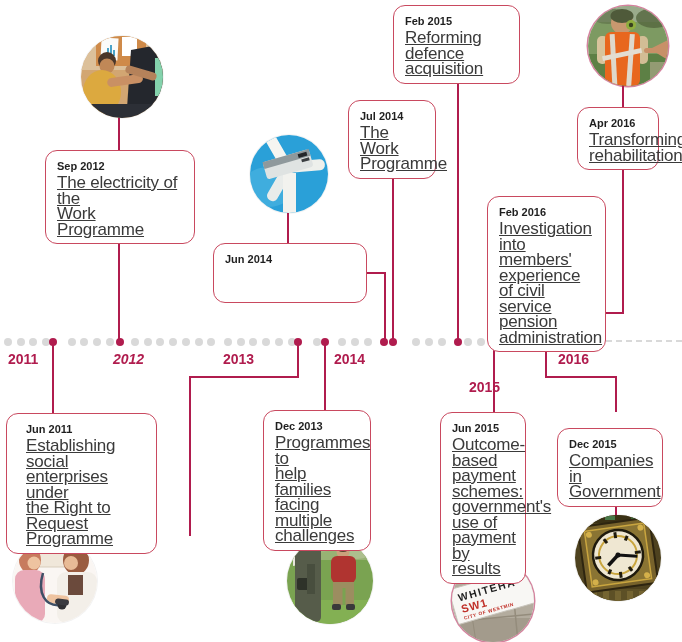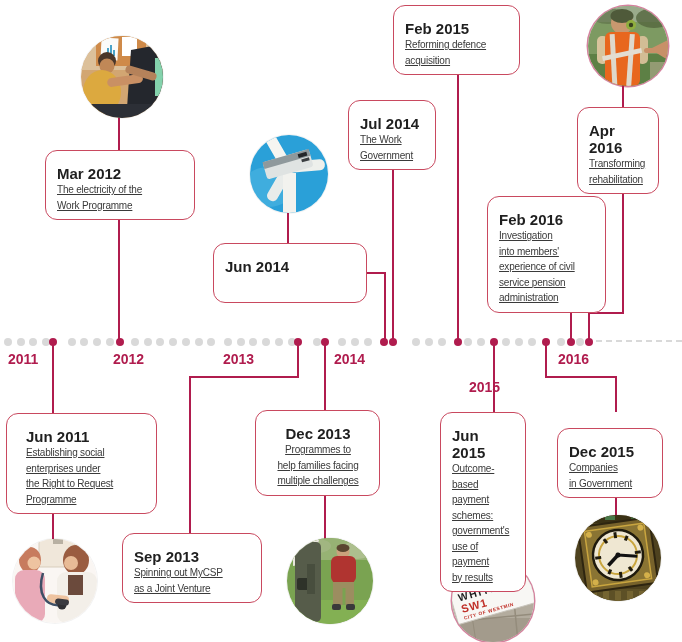--- a/index.html
+++ b/index.html
@@ -10,23 +10,23 @@
   .dot{position:absolute;top:338px;width:8px;height:8px;border-radius:50%;z-index:2;}
   .dash-tail{position:absolute;top:340px;height:0;border-top:2px dashed var(--dotgray);z-index:1;}
   .year{position:absolute;top:351px;font-size:14px;font-weight:bold;color:var(--accent);z-index:2;letter-spacing:0;}
   .cline{position:absolute;background:var(--accent);z-index:1;}
   .cline.v{width:2px;}
   .cline.h{height:2px;}
   .event-box{
     position:absolute;background:#fff;border:1.5px solid var(--boxborder);
     border-radius:12px;padding:7px 10px 6px 11px;box-sizing:border-box;z-index:3;
   }
-  .ev-date{font-size:15px;font-weight:bold;color:#1f1f1f;line-height:17px;white-space:pre-line;margin-top:7px;}
+  .ev-date{font-size:11px;font-weight:bold;color:#1f1f1f;line-height:17px;white-space:pre-line;}
   .ev-link{
-    display:block;font-size:10px;color:#3a3a3a;line-height:15.5px;
+    display:block;font-size:17px;color:#3a3a3a;line-height:15.5px;
     letter-spacing:-0.2px;text-decoration:underline;white-space:pre-line;cursor:pointer;
   }
   .photo{position:absolute;border-radius:50%;overflow:hidden;z-index:2;box-shadow:0 0 0 1px rgba(0,0,0,0.05);}
   .photo.ring{box-shadow:0 0 0 1.5px rgba(176,28,78,0.55);}
   .photo svg{display:block;}
 </style>
 </head>
 <body>
 
 <div class="canvas">
@@ -102,38 +102,38 @@
       <div class="dot" style="left: 389px; background: rgb(176, 28, 78);"></div>
       <div class="dot" style="left: 454px; background: rgb(176, 28, 78);"></div>
       <div class="dot" style="left: 490px; background: rgb(176, 28, 78);"></div>
       <div class="dot" style="left: 542px; background: rgb(176, 28, 78);"></div>
       <div class="dot" style="left: 567px; background: rgb(176, 28, 78);"></div>
       <div class="dot" style="left: 585px; background: rgb(176, 28, 78);"></div>
     </div>
   <div class="dash-tail" style="left:596px;width:86px;"></div>
 
   <div class="year" style="left:8px;">2011</div>
-  <div class="year" style="left:113px;">2012</div>
+  <div class="year" style="left:113px;font-style:italic;">2012</div>
   <div class="year" style="left:223px;">2013</div>
   <div class="year" style="left:334px;">2014</div>
   <div class="year" style="left:469px;margin-top:28px;">2015</div>
   <div class="year" style="left:558px;">2016</div>
 
   <div class="event-box" style="left:45px;top:150px;width:150px;min-height:62px;">
-    <div class="ev-date">Mar 2012</div>
+    <div class="ev-date">Sep 2012</div>
     <a class="ev-link">The electricity of the
 Work Programme</a>
   </div>
   <div class="event-box" style="left:213px;top:243px;width:154px;min-height:60px;">
     <div class="ev-date">Jun 2014</div>
   </div>
   <div class="event-box" style="left:348px;top:100px;width:88px;min-height:63px;">
     <div class="ev-date">Jul 2014</div>
     <a class="ev-link">The Work
-Government</a>
+Programme</a>
   </div>
   <div class="event-box" style="left:393px;top:5px;width:127px;min-height:62px;">
     <div class="ev-date">Feb 2015</div>
     <a class="ev-link">Reforming defence
 acquisition</a>
   </div>
   <div class="event-box" style="left:487px;top:196px;width:119px;min-height:110px;">
     <div class="ev-date">Feb 2016</div>
     <a class="ev-link">Investigation
 into members'
@@ -146,26 +146,21 @@
     <a class="ev-link">Transforming
 rehabilitation</a>
   </div>
   <div class="event-box" style="left:6px;top:413px;width:151px;min-height:93px;padding-left:19px;">
     <div class="ev-date">Jun 2011</div>
     <a class="ev-link">Establishing social
 enterprises under
 the Right to Request
 Programme</a>
   </div>
-  <div class="event-box" style="left:122px;top:533px;width:140px;min-height:64px;">
-    <div class="ev-date">Sep 2013</div>
-    <a class="ev-link">Spinning out MyCSP
-as a Joint Venture</a>
-  </div>
-  <div class="event-box" style="left:255px;top:410px;width:125px;min-height:76px;text-align:center;">
+  <div class="event-box" style="left:263px;top:410px;width:108px;min-height:76px;">
     <div class="ev-date">Dec 2013</div>
     <a class="ev-link">Programmes to
 help families facing
 multiple challenges</a>
   </div>
   <div class="event-box" style="left:440px;top:412px;width:86px;min-height:112px;">
     <div class="ev-date">Jun 2015</div>
     <a class="ev-link">Outcome-
 based payment
 schemes:

